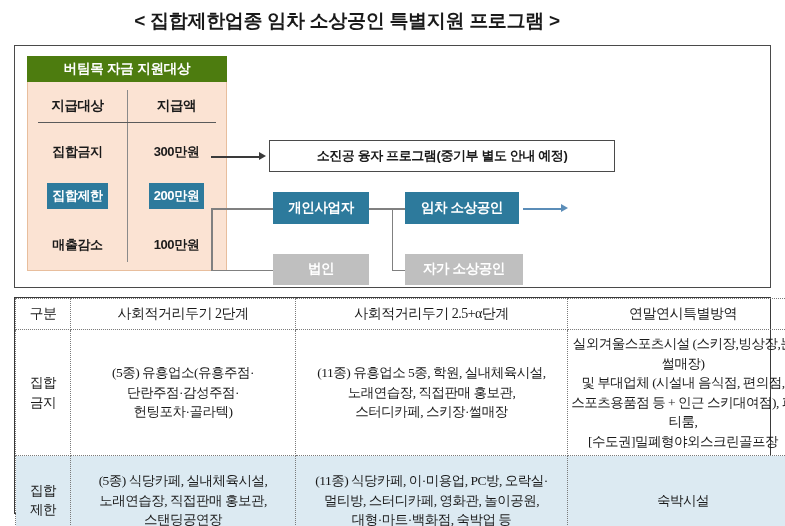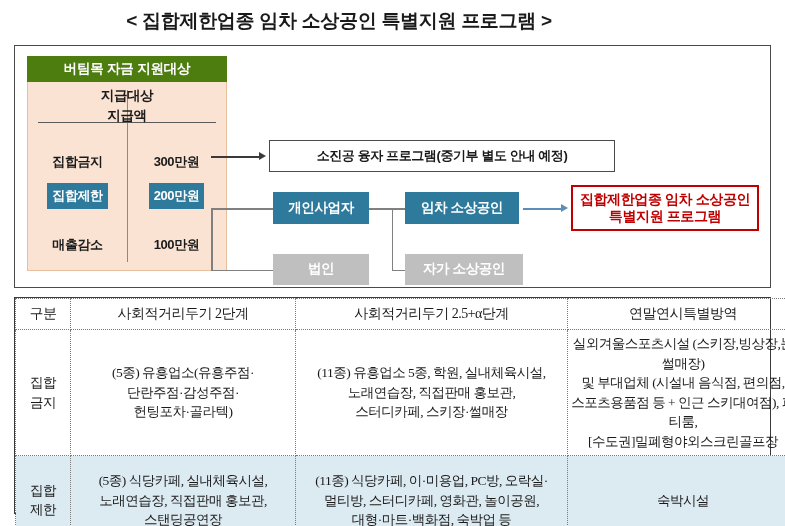--- a/index.html
+++ b/index.html
@@ -17,21 +17,21 @@
 
   #page {
     position: relative;
     width: 785px;
     height: 526px;
   }
 
   
   .title {
     position: absolute;
-    left: 4px;
+    left: 12px;
     top: 8px;
     width: 670px;
     text-align: center;
     font-size: 19px;
     font-weight: bold;
     letter-spacing: -0.3px;
     color: #1a1a1a;
   }
 
   
@@ -201,26 +201,26 @@
   <div class="title">&lt; 집합제한업종 임차 소상공인 특별지원 프로그램 &gt;</div>
 
   <div class="upper-frame">
 
     <div class="fund-table">
       <div class="fund-head">버팀목 자금 지원대상</div>
       <div class="fund-body">
         <div class="fund-vline"></div>
         <div class="fund-hline"></div>
 
-        <div class="fund-row head-row" style="top:4px;flex-direction:column;">
+        <div class="fund-row head-row" style="top:4px;">
           <div class="fund-cell">지급대상</div>
           <div class="fund-cell">지급액</div>
         </div>
 
-        <div class="fund-row" style="top:60px;">
+        <div class="fund-row" style="top:50px;">
           <div class="fund-cell">집합금지</div>
           <div class="fund-cell">300만원</div>
         </div>
 
         <div class="fund-row" style="top:94px;">
           <div class="fund-cell">
             <span class="chip">집합제한</span>
           </div>
           <div class="fund-cell">
             <span class="chip">200만원</span>
@@ -252,24 +252,20 @@
     <div class="ln h" style="left:376.5px; top:162px; width:14px;"></div>
     <div class="ln h" style="left:376.5px; top:223.5px; width:14px;"></div>
 
     <div class="fbox teal" style="left:390px; top:146px; width:114px; height:32px;">임차 소상공인</div>
 
     <div class="fbox gray" style="left:390px; top:208px; width:118px; height:31px;">자가 소상공인</div>
 
     <div class="ln h" style="left:508px; top:162px; width:38px; background:#5B8DB8;"></div>
     <div class="arrow blue" style="left:546px; top:157.5px;"></div>
 
-    <div class="fbox redbox" style="left:556px; top:139px; width:188px; height:46px; flex-direction:column;">
-      <span>집합제한업종 임차 소상공인</span>
-      <span>특별지원 프로그램</span>
-    </div>
 
   </div>
 
   <div class="btable">
     <table class="grid">
       <tbody>
           <tr class="hdr">
         <td class="col0">구분</td>
         <td class="col1">사회적거리두기 2단계</td>
         <td class="col2">사회적거리두기 2.5+α단계</td>

